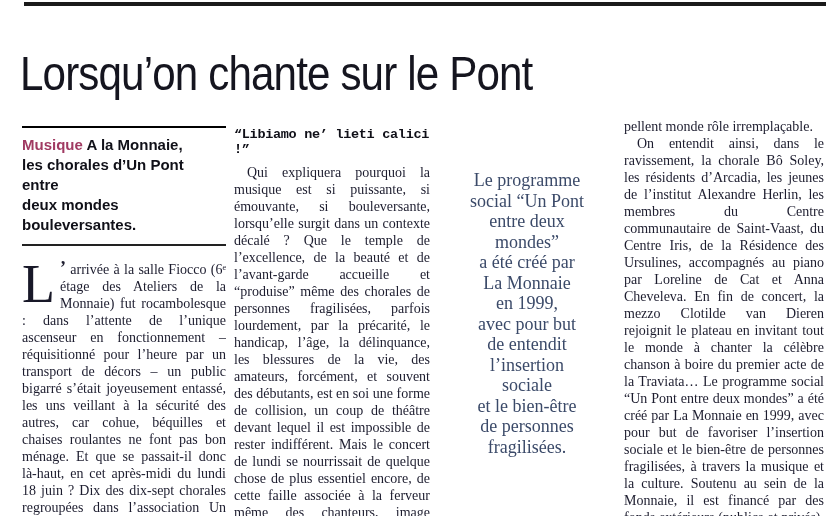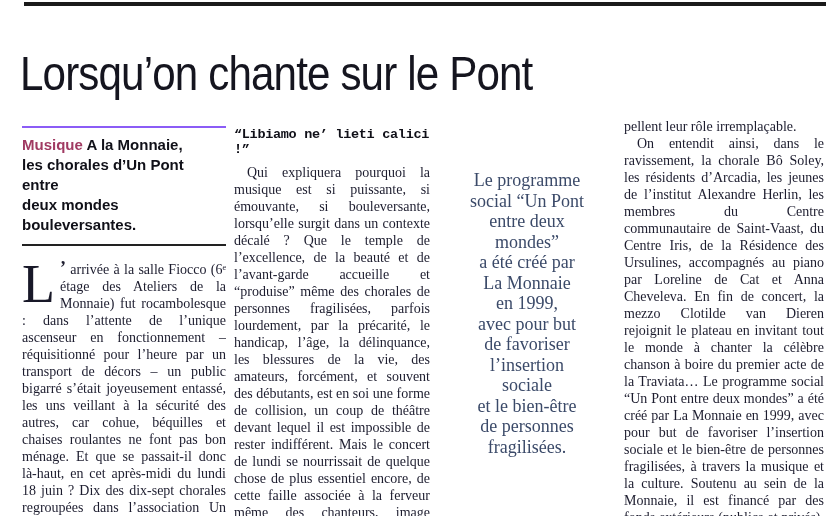--- a/index.html
+++ b/index.html
@@ -53,21 +53,21 @@
     font-size:14px;
     line-height:17px;
     text-align:justify;
     hyphens:auto;
     -webkit-hyphens:auto;
     color:var(--text);
   }
   .indent{text-indent:13px;}
   .kicker{
     margin-top:8px;
-    border-top:2px solid #8b5cf6;
+    border-top:2px solid #000000;
     border-bottom:2px solid #222;
     padding:7px 2px 9px 0;
     font-family:"Liberation Sans", sans-serif;
     font-weight:bold;
     font-size:15px;
     line-height:20px;
     color:#101018;
     margin-bottom:14px;
   }
   .kicker .cat{color:var(--category);}
@@ -130,27 +130,27 @@
 
   <div class="col col-quote">
     <div class="pull-quote">Le programme
 social “Un Pont
 entre deux
 mondes”
 a été créé par
 La Monnaie
 en 1999,
 avec pour but
-de favoriser
+de entendit
 l’insertion
 sociale
 et le bien-être
 de personnes
 fragilisées.</div>
   </div>
 
   <div class="col col-4">
-    <p class="body-text para">pellent leur rôle irremplaçable.</p>
+    <p class="body-text para">pellent monde rôle irremplaçable.</p>
     <p class="body-text para indent">On entendit ainsi, dans le ravissement, la chorale Bô Soley, les résidents d’Arcadia, les jeunes de l’institut Alexandre Herlin, les membres du Centre communautaire de Saint-Vaast, du Centre Iris, de la Résidence des Ursulines, accompagnés au piano par Loreline de Cat et Anna Cheveleva. En fin de concert, la mezzo Clotilde van Dieren rejoignit le plateau en invitant tout le monde à chanter la célèbre chanson à boire du premier acte de la Traviata… Le programme social “Un Pont entre deux mondes” a été créé par La Monnaie en 1999, avec pour but de favoriser l’insertion sociale et le bien-être de personnes fragilisées, à travers la musique et la culture. Soutenu au sein de la Monnaie, il est financé par des fonds extérieurs (publics et privés). Il repose sur une petite structure, dirigée par Mirjam Zomersztajn, rejointe par des musiciens (les directeurs de chorale) et des bénévoles.</p>
 
   </div>
 
 </div>
 
 </body></html>

